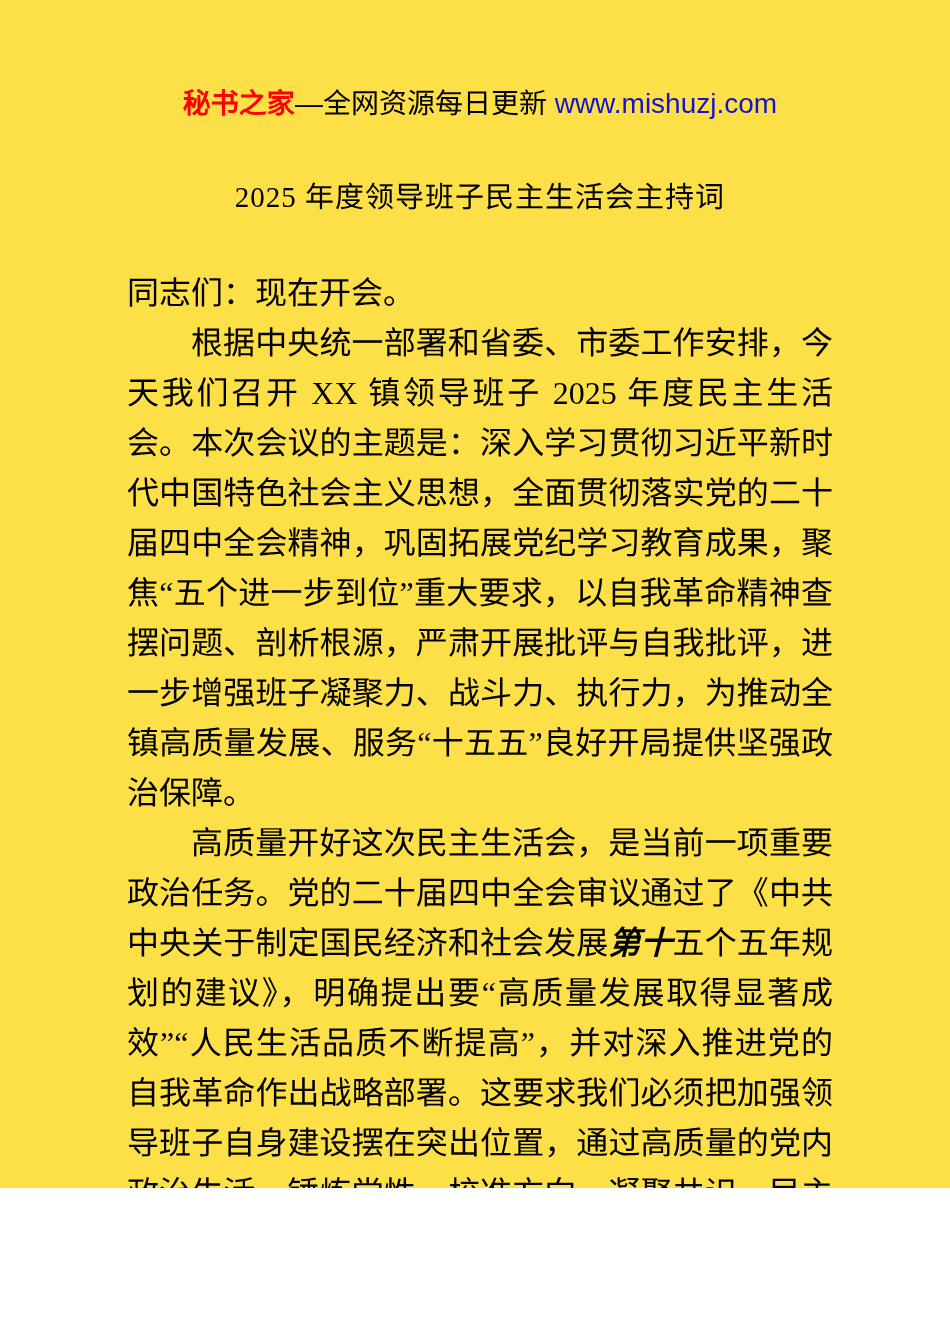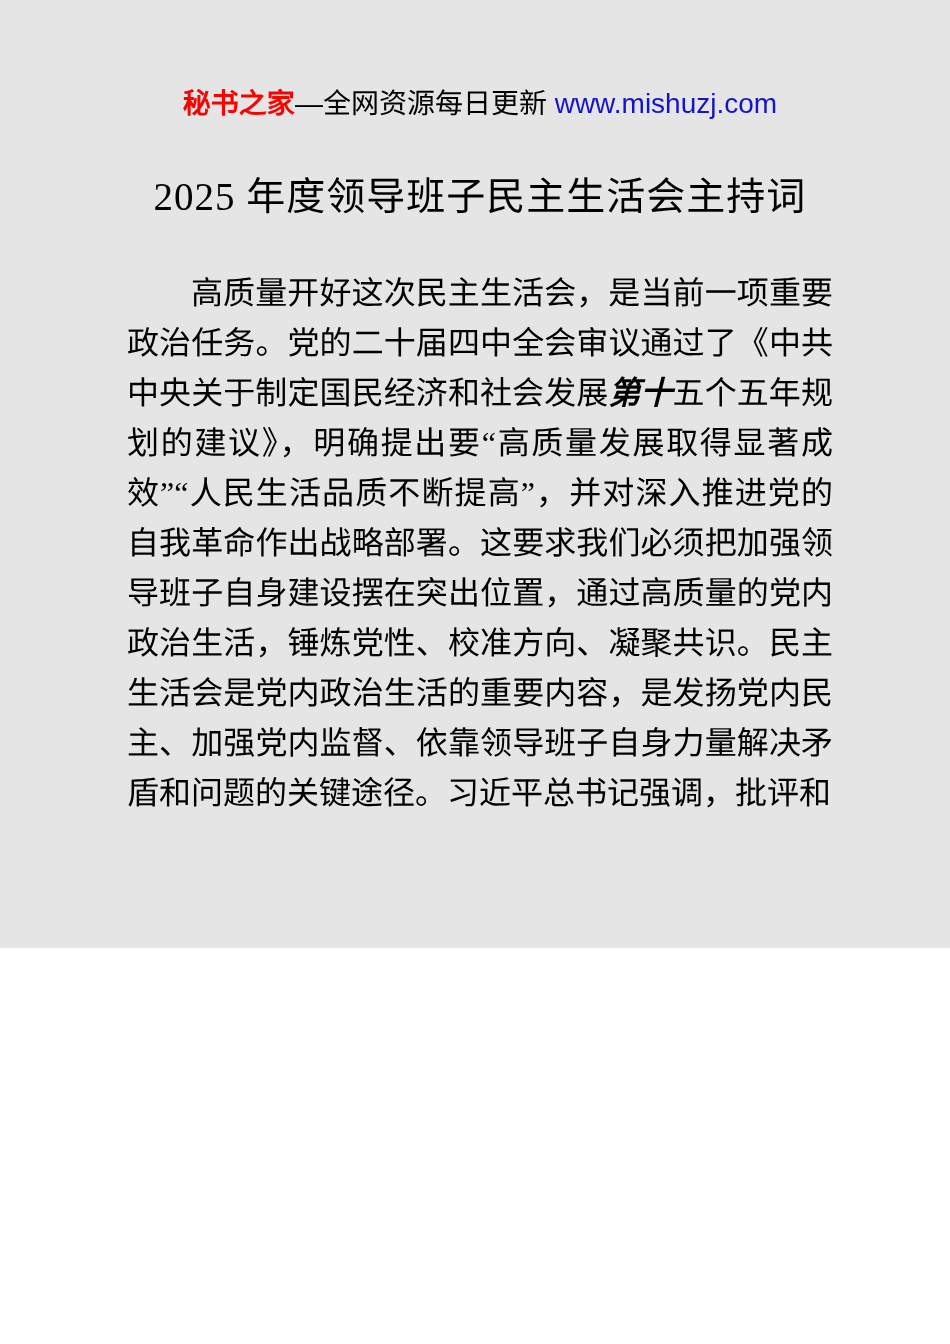--- a/index.html
+++ b/index.html
@@ -3,23 +3,23 @@
 <meta charset="utf-8">
 <style>
   html, body {
     margin: 0;
     padding: 0;
     background: #ffffff;
   }
   .page {
     position: relative;
     width: 950px;
-    height: 948px;
+    height: 1188px;
     box-sizing: border-box;
-    background: #e5e5e5;
+    background: #fde047;
     padding: 84px 117px 0 127px;
     overflow: hidden;
     color: #000000;
     font-family: "Liberation Serif", "DejaVu Serif", serif;
   }
   .site-header {
     text-align: center;
     font-size: 28px;
     line-height: 40px;
     white-space: nowrap;
@@ -31,21 +31,21 @@
   }
   .site-tagline {
     color: #000000;
   }
   .site-url {
     color: #1414cc;
   }
   .doc-title {
     margin: 46px 0 0 0;
     text-align: center;
-    font-size: 39px;
+    font-size: 29px;
     font-weight: normal;
     line-height: 54px;
     letter-spacing: 1px;
   }
   .doc-body {
     margin-top: 44px;
     font-size: 32px;
     line-height: 50px;
   }
   .para {
@@ -68,19 +68,21 @@
 <div class="page">
 
   <div class="site-header">
     <span class="site-name">秘书之家</span><span class="site-tagline">—全网资源每日更新 </span><span class="site-url">www.mishuzj.com</span>
   </div>
 
   <h1 class="doc-title">2025 年度领导班子民主生活会主持词</h1>
 
   <div class="doc-body">
 
+    <p class="para no-indent">同志们：现在开会。</p>
 
+    <p class="para">根据中央统一部署和省委、市委工作安排，今天我们召开 XX 镇领导班子 2025 年度民主生活会。本次会议的主题是：深入学习贯彻习近平新时代中国特色社会主义思想，全面贯彻落实党的二十届四中全会精神，巩固拓展党纪学习教育成果，聚焦“五个进一步到位”重大要求，以自我革命精神查摆问题、剖析根源，严肃开展批评与自我批评，进一步增强班子凝聚力、战斗力、执行力，为推动全镇高质量发展、服务“十五五”良好开局提供坚强政治保障。</p>
 
     <p class="para"><span>高质量开好这次民主生活会，是当前一项重要政治任务。党的二十届四中全会审议通过了《中共中央关于制定国民经济和社会发展</span><span class="bold">第十</span><span>五个五年规划的建议》，明确提出要“高质量发展取得显著成效”“人民生活品质不断提高”，并对深入推进党的自我革命作出战略部署。这要求我们必须把加强领导班子自身建设摆在突出位置，通过高质量的党内政治生活，锤炼党性、校准方向、凝聚共识。民主生活会是党内政治生活的重要内容，是发扬党内民主、加强党内监督、依靠领导班子自身力量解决矛盾和问题的关键途径。习近平总书记强调，批评和</span></p>
 
   </div>
 
 </div>
 
 </body></html>

